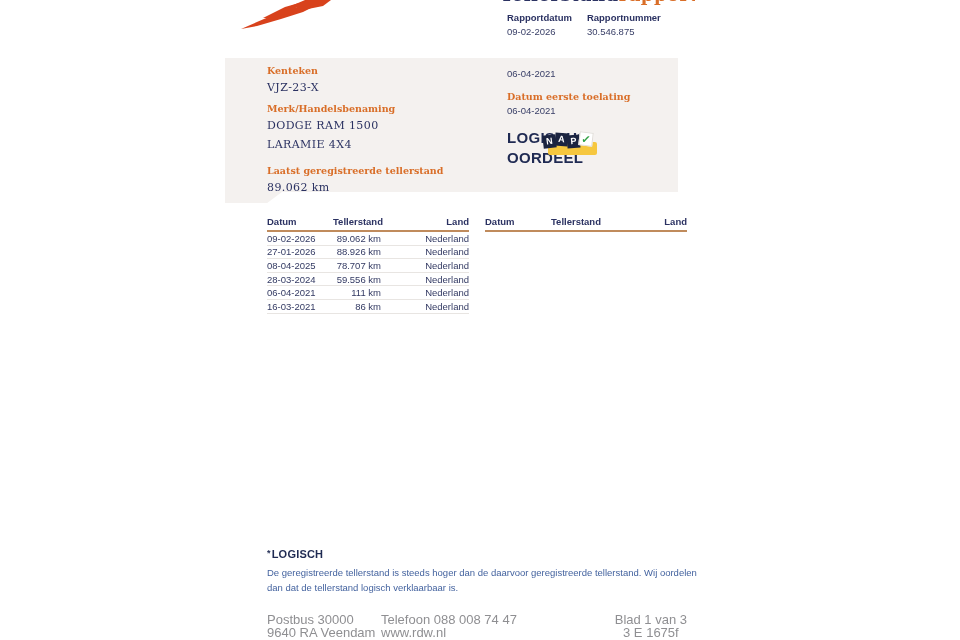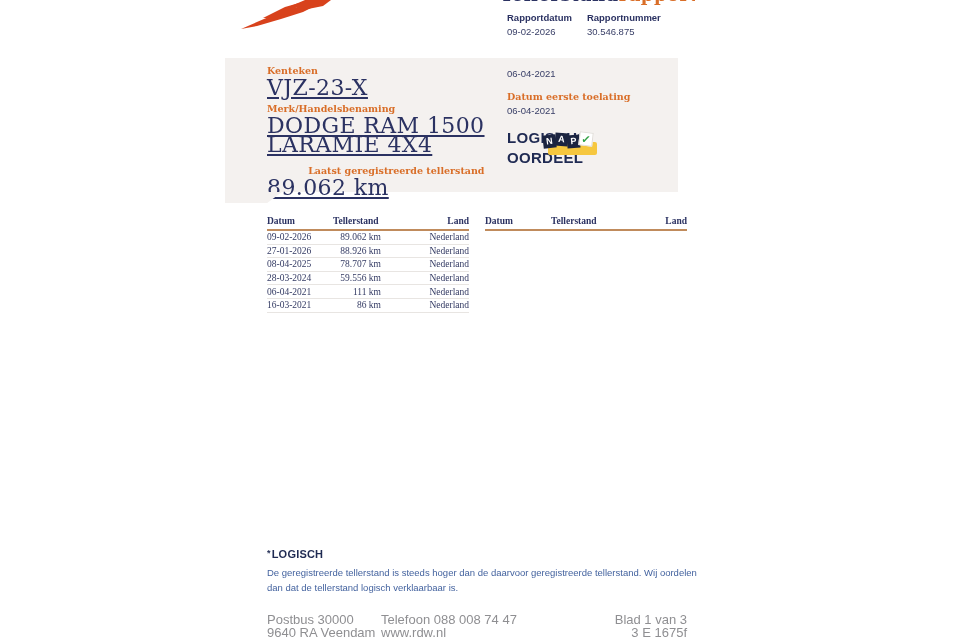--- a/index.html
+++ b/index.html
@@ -19,21 +19,21 @@
   .meta-label { font-family:Liberation Sans, sans-serif; font-weight:bold; font-size:9.5px; color:#2b3262; }
   .meta-value { font-size:9.5px; color:#3a4068; margin-top:3px; }
 
   
   .card { position:absolute; left:225px; top:58px; width:453px; height:134px; background:#f4f1ef; }
   .card-tab { position:absolute; left:225px; top:192px; width:57px; height:11px; background:#f4f1ef;
               clip-path: polygon(0 0, 100% 0, 74% 100%, 0 100%); }
   .card-left  { position:absolute; left:42px; top:7px; }
   .card-right { position:absolute; left:282px; top:7px; width:165px; }
   .olabel { font-family:"DejaVu Serif", serif; font-weight:bold; font-size:9.5px; color:#d96e28; }
-  .serif-val { font-family:"DejaVu Serif", serif; font-size:22px; color:#2b3262; letter-spacing:0.4px; line-height:19px;text-decoration:underline; }
+  .serif-val { font-family:"DejaVu Serif", serif; font-size:11px; color:#2b3262; letter-spacing:0.4px; line-height:19px; }
   .kenteken-val { margin:2px 0 6px 0; }
   .merk-val { margin-top:2px; }
   .laatst-label { margin-top:11px;text-align:right; }
   .laatst-val { margin-top:2px; }
   .sans-val { font-size:9.5px; color:#3a4068; margin:3px 0 12px 0; }
 
   .oordeel { margin-top:6px; font-weight:bold; font-size:15px; letter-spacing:0.3px;
              color:#1f2a52; line-height:20px; }
 
   
@@ -44,42 +44,42 @@
   .nap-n { left:0;  top:4px; transform:rotate(-7deg); }
   .nap-a { left:12px; top:2px; transform:rotate(5deg); }
   .nap-p { left:24px; top:4px; transform:rotate(-5deg); }
   .nap-check { position:absolute; left:36px; top:1px; width:14px; height:14px; background:#ffffff;
                border:1px solid #e0ddd8; transform:rotate(7deg); color:#2fa042; font-weight:bold;
                font-size:11px; line-height:13px; text-align:center; }
 
   
   .tellerstanden { position:absolute; left:267px; top:216px; width:420px; }
   .section-title { font-family:"DejaVu Serif", serif; font-weight:bold; font-size:10px; color:#d96e28; margin-bottom:5px; }
-  .tables-row { display:flex; gap:16px;font-family:Liberation Serif, serif; }
+  .tables-row { display:flex; gap:16px; }
   .ttable { width:203px; font-size:9.5px; color:#333a63; }
   .thead { display:flex; font-weight:bold; color:#2b3262; padding-bottom:3px; border-bottom:2px solid #c08b5c; }
   .trow  { display:flex; align-items:center; height:13.6px; border-bottom:1px solid #e8e5e2; }
   .col-datum { width:66px; }
   .col-tell  { width:48px; white-space:nowrap; }
   .thead .col-tell { text-align:left; }
   .trow  .col-tell { text-align:right; }
   .col-land  { flex:1; text-align:right; }
 
   
   .footnote { position:absolute; left:267px; top:548px; width:430px; }
   .footnote-title { font-weight:bold; font-size:11px; color:#1f2a52; letter-spacing:0.2px; }
   .footnote-title .marker { font-size:9px; vertical-align:2px; margin-right:1px; }
   .footnote-text { margin-top:5px; font-size:9.5px; line-height:15px; color:#44639f; }
 
   
   .footer { position:absolute; left:267px; top:613px; width:420px; display:flex;
             font-size:13px; color:#8f8f92; line-height:13px; }
   .footer .fcol1 { width:114px; }
   .footer .fcol2 { flex:1; }
-  .footer .fcol3 { text-align:right; }
+  .footer .fcol3 { text-align:center; }
   .footer a { color:#8f8f92; text-decoration:none; }
 </style>
 </head>
 <body>
 
 <div id="page">
 
   <svg class="logo" viewBox="0 0 105 31" aria-hidden="true">
     <polygon points="8,29 38,16 60,8 84,5 70,12 48,19 24,26" fill="#d8421c"></polygon>
     <polygon points="30,18 52,7 66,3 60,12 42,18" fill="#d8421c"></polygon>

